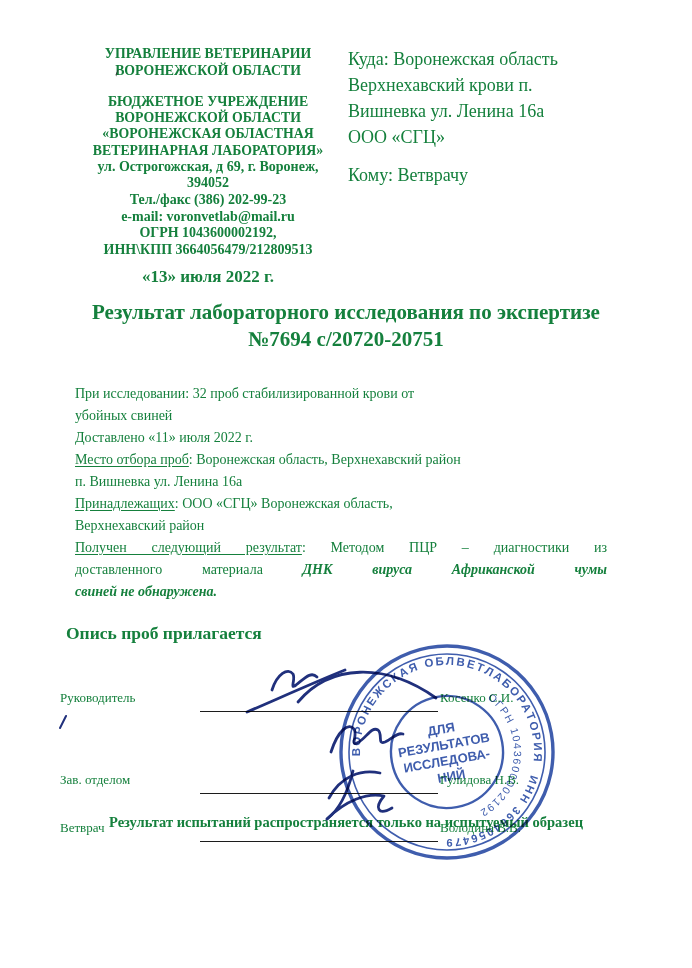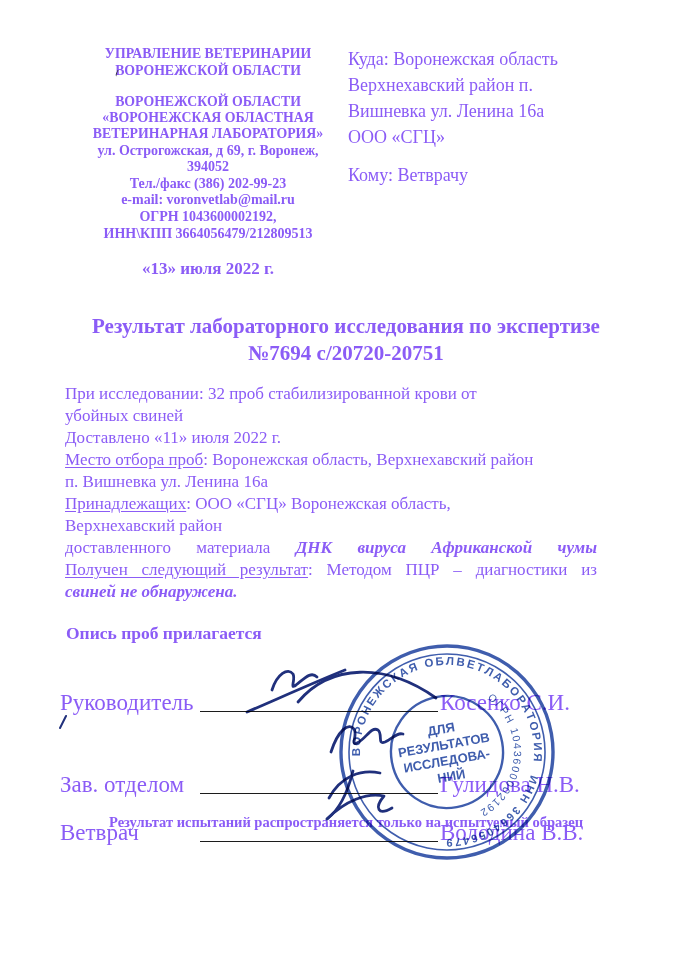--- a/index.html
+++ b/index.html
@@ -1,47 +1,47 @@
 <!DOCTYPE html>
 <html lang="ru"><head>
 <meta charset="utf-8">
 <style>
   html,body { margin:0; padding:0; background:#e8e8e8; }
   .page {
     position:relative; width:692px; height:968px; margin:0 auto;
     background:#ffffff; overflow:hidden;
-    font-family:"Liberation Serif","DejaVu Serif",serif; color:#8b5cf6;
+    font-family:"Liberation Serif","DejaVu Serif",serif; color:#15803d;
   }
   
   .letterhead {
     position:absolute; left:58px; top:46px; width:300px;
     text-align:center; font-weight:bold;
   }
   .lh-authority { font-size:13.8px; line-height:16.5px; }
   .lh-org      { margin-top:15px; font-size:13.8px; line-height:16.2px; }
   .lh-contact  { font-size:14px; line-height:16.6px; }
-  .lh-date     { margin-top:16px; font-size:17px; line-height:22px; }
+  .lh-date     { margin-top:8px; font-size:17px; line-height:22px; }
   
   .recipient { position:absolute; left:348px; top:46px; width:312px;
     font-size:18px; line-height:26px; }
   .recipient .komu { margin-top:12px; }
   
-  .doc-title { position:absolute; left:0; top:313px; width:100%;
+  .doc-title { position:absolute; left:0; top:299px; width:100%;
     text-align:center; font-weight:bold; font-size:21px; line-height:27px; }
   
-  .body-block { position:absolute; left:65px; top:383px; width:532px;
-    font-size:17px; line-height:22px; }
+  .body-block { position:absolute; left:75px; top:383px; width:532px;
+    font-size:14px; line-height:22px; }
   .body-block .line { white-space:nowrap; }
   .jl { text-align:justify; text-align-last:justify; white-space:normal; }
   .u  { text-decoration:underline; text-underline-offset:2px;margin-top:13px; }
   .bi { font-weight:bold; font-style:italic;text-align:right; }
   .attachment-note { position:absolute; left:66px; top:623px;
     font-weight:bold; font-size:17.5px; }
   
-  .sig-row { position:absolute; left:0; width:692px; height:26px; font-size:23px; }
+  .sig-row { position:absolute; left:0; width:692px; height:26px; font-size:13px; }
   .sig-role { position:absolute; left:60px; top:0; }
   .sig-line { position:absolute; left:200px; top:21px; width:238px; height:0;
     border-bottom:1.6px solid #1c1c1c; }
   .sig-name { position:absolute; left:440px; top:0; }
   .row-1 { top:690px; } .row-2 { top:736px;margin-top:36px; } .row-3 { top:782px;margin-top:38px; }
   
   .footer-note { position:absolute; left:0; top:814px; width:692px;
     text-align:center; font-weight:bold; font-size:14.5px; }
   
   .stamp-svg { position:absolute; left:329px; top:634px; width:236px; height:236px;
@@ -56,59 +56,60 @@
 <body>
 
 <div class="page">
 
   <div class="letterhead">
     <div class="lh-authority">
       <div>УПРАВЛЕНИЕ ВЕТЕРИНАРИИ</div>
       <div>ВОРОНЕЖСКОЙ ОБЛАСТИ</div>
     </div>
     <div class="lh-org">
+      <div>БЮДЖЕТНОЕ УЧРЕЖДЕНИЕ</div>
       <div>ВОРОНЕЖСКОЙ ОБЛАСТИ</div>
       <div>«ВОРОНЕЖСКАЯ ОБЛАСТНАЯ</div>
       <div>ВЕТЕРИНАРНАЯ ЛАБОРАТОРИЯ»</div>
     </div>
     <div class="lh-contact">
       <div>ул. Острогожская, д 69, г. Воронеж,</div>
       <div>394052</div>
       <div>Тел./факс  (386) 202-99-23</div>
       <div>e-mail: voronvetlab@mail.ru</div>
       <div>ОГРН 1043600002192,</div>
       <div>ИНН\КПП 3664056479/212809513</div>
     </div>
     <div class="lh-date">«13» июля 2022 г.</div>
   </div>
   <div class="artifact"></div>
 
   <div class="recipient">
     <div>Куда: Воронежская область</div>
-    <div>Верхнехавский  район п.</div>
+    <div>Верхнехавский  крови п.</div>
     <div>Вишневка ул. Ленина 16а</div>
     <div>ООО «СГЦ»</div>
     <div class="komu">Кому: Ветврачу</div>
   </div>
 
   <div class="doc-title">
     <div>Результат лабораторного исследования по экспертизе</div>
     <div>№7694 с/20720-20751</div>
   </div>
 
   <div class="body-block">
     <div class="line">При исследовании: 32 проб стабилизированной крови от</div>
     <div class="line">убойных свиней</div>
     <div class="line">Доставлено «11» июля 2022 г.</div>
     <div class="line"><span class="u">Место отбора проб</span><span>: Воронежская область, Верхнехавский район</span></div>
     <div class="line">п. Вишневка ул. Ленина 16а</div>
     <div class="line"><span class="u">Принадлежащих</span><span>: ООО «СГЦ» Воронежская область,</span></div>
     <div class="line">Верхнехавский район</div>
+    <div class="line jl"><span class="u">Получен следующий результат</span><span>: Методом ПЦР – диагностики из</span></div>
     <div class="line jl"><span>доставленного материала </span><span class="bi">ДНК вируса Африканской чумы</span></div>
-    <div class="line jl"><span class="u">Получен следующий результат</span><span>: Методом ПЦР – диагностики из</span></div>
     <div class="line"><span class="bi">свиней не обнаружена.</span></div>
   </div>
 
   <div class="attachment-note">Опись проб прилагается</div>
 
   <div class="sig-row row-1">
     <span class="sig-role">Руководитель</span>
     <span class="sig-line"></span>
     <span class="sig-name">Косенко С.И.</span>
   </div>

